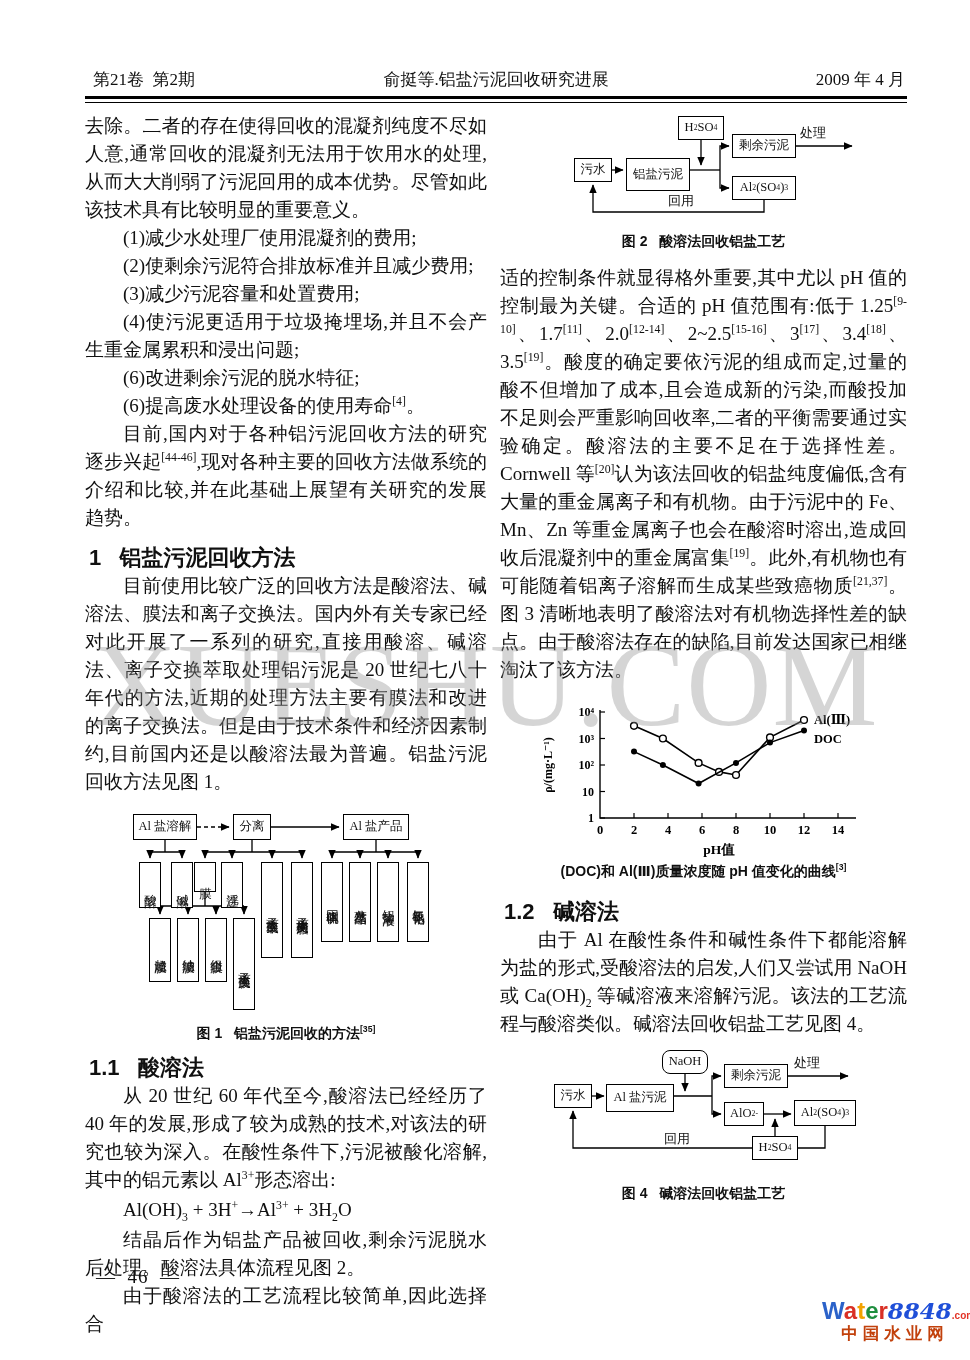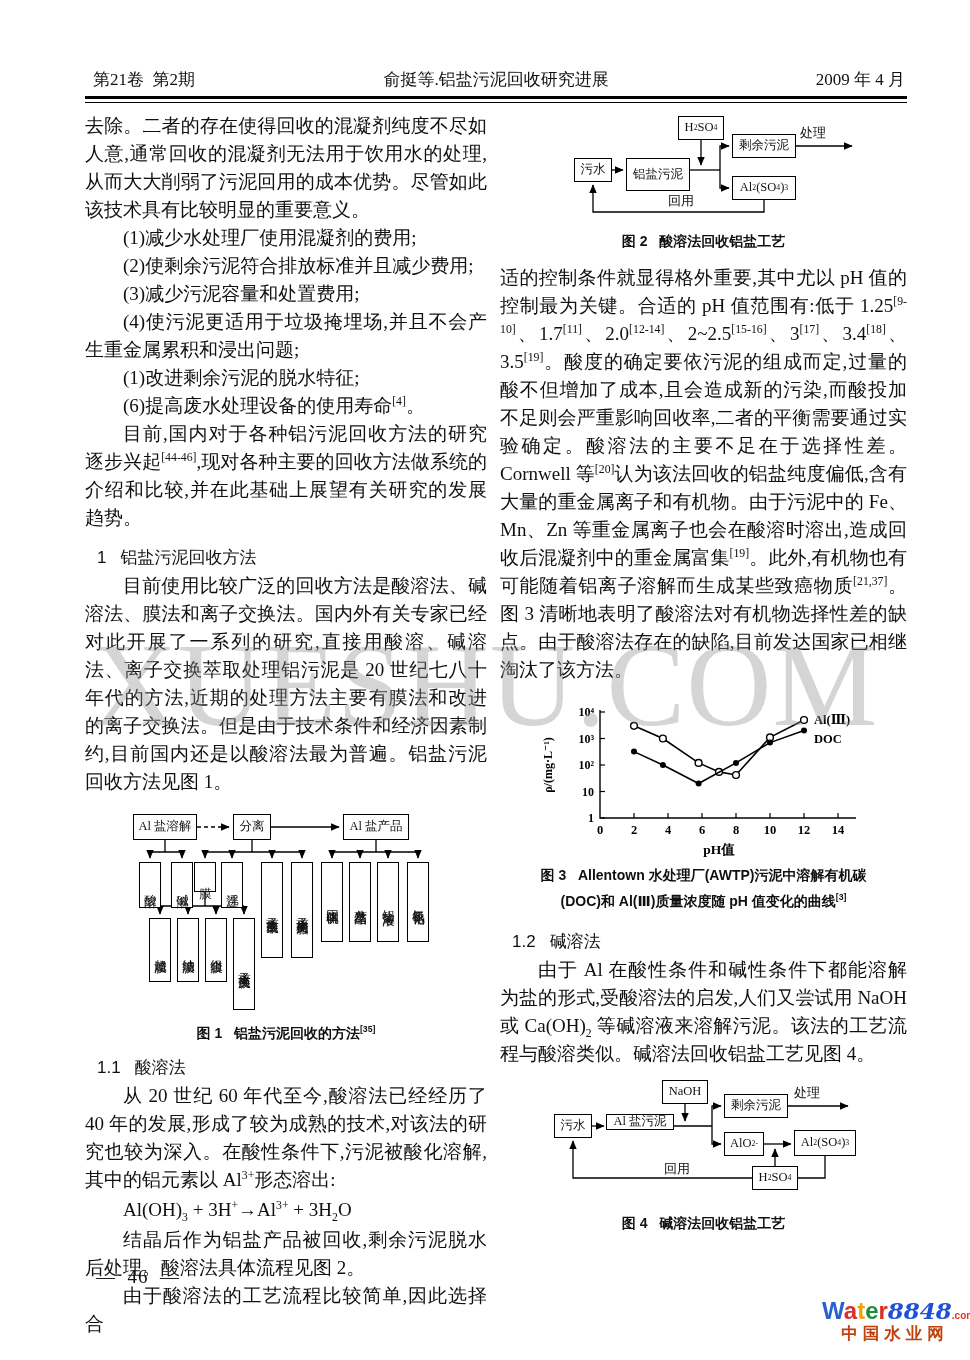--- a/index.html
+++ b/index.html
@@ -14,22 +14,22 @@
   .rule-a{top:96px;border-top:3px solid #000;}
   .rule-b{top:102px;border-top:1px solid #000;}
   
   .col{position:absolute;top:112px;width:402px;}
   .col-left{left:85px;}
   .col-right{left:500px;width:407px;}
   p.para{margin:0;font-size:19px;line-height:28px;text-align:justify;}
   p.indent{text-indent:2em;}
   sup{font-size:0.62em;vertical-align:super;line-height:0;}
   sub{font-size:0.62em;vertical-align:sub;line-height:0;}
-  .sec-h{margin:12px 0 0 12px;font-family:"Liberation Sans","DejaVu Sans",sans-serif;
-         font-weight:normal;font-size:17px;line-height:28px;white-space:pre-wrap;}
+  .sec-h{margin:12px 0 0 4px;font-family:"Liberation Sans","DejaVu Sans",sans-serif;
+         font-weight:bold;font-size:22px;line-height:28px;white-space:pre-wrap;}
   .formula{margin:1px 0;font-size:19px;line-height:30px;text-indent:2em;}
   .figcap{margin:4px 0 0 0;text-align:center;font-family:"Liberation Sans","DejaVu Sans",sans-serif;
           font-weight:bold;font-size:14px;line-height:26px;white-space:pre-wrap;}
   
   .fig{position:relative;}
   .fig svg.wires{position:absolute;left:0;top:0;}
   .fbox{position:absolute;border:1.4px solid #000;background:#fff;display:flex;
         align-items:center;justify-content:center;font-size:12.5px;line-height:1.05;
         text-align:center;box-sizing:border-box;white-space:nowrap;}
   .vbox{writing-mode:vertical-rl;letter-spacing:1px;padding:3px 0;}
@@ -67,21 +67,21 @@
   <div class="rule rule-b"></div>
 
   <div class="wm">XUESHU.COM</div>
 
   <div class="col col-left">
     <p class="para"><span>去除。二者的存在使得回收的混凝剂纯度不尽如人意,通常回收的混凝剂无法用于饮用水的处理,从而大大削弱了污泥回用的成本优势。尽管如此该技术具有比较明显的重要意义。</span></p>
     <p class="para indent"><span>(1)减少水处理厂使用混凝剂的费用;</span></p>
     <p class="para indent"><span>(2)使剩余污泥符合排放标准并且减少费用;</span></p>
     <p class="para indent"><span>(3)减少污泥容量和处置费用;</span></p>
     <p class="para indent"><span>(4)使污泥更适用于垃圾掩埋场,并且不会产生重金属累积和浸出问题;</span></p>
-    <p class="para indent"><span>(1)改进剩余污泥的脱水特征;</span></p>
+    <p class="para indent"><span>(6)改进剩余污泥的脱水特征;</span></p>
     <p class="para indent"><span>(6)提高废水处理设备的使用寿命</span><sup>[4]</sup><span>。</span></p>
     <p class="para indent"><span>目前,国内对于各种铝污泥回收方法的研究逐步兴起</span><sup>[44-46]</sup><span>,现对各种主要的回收方法做系统的介绍和比较,并在此基础上展望有关研究的发展趋势。</span></p>
     <h2 class="sec-h">1   铝盐污泥回收方法</h2>
     <p class="para indent"><span>目前使用比较广泛的回收方法是酸溶法、碱溶法、膜法和离子交换法。国内外有关专家已经对此开展了一系列的研究,直接用酸溶、碱溶法、离子交换萃取处理铝污泥是 20 世纪七八十年代的方法,近期的处理方法主要有膜法和改进的离子交换法。但是由于技术条件和经济因素制约,目前国内还是以酸溶法最为普遍。铝盐污泥回收方法见图 1。</span></p>
 
     <div class="fig fig1">
       <svg class="wires" width="402" height="210">
         <defs>
           <marker id="ar1" markerWidth="8" markerHeight="8" refX="6.5" refY="3" orient="auto">
             <path d="M0,0 L7,3 L0,6 z" fill="#000"></path>
@@ -222,21 +222,20 @@
           <polyline points="96,51.6135255745225 124.9,65 160.6,83.5227051149045 198,62.90169697973795 232,42.604901939622195 266,30.522705114904497" fill="none" stroke="#000" stroke-width="1.6"></polyline>
           <circle cx="96" cy="51.6135255745225" r="3" fill="#000"></circle>
           <circle cx="124.9" cy="65" r="3" fill="#000"></circle>
           <circle cx="160.6" cy="83.5227051149045" r="3" fill="#000"></circle>
           <circle cx="198" cy="62.90169697973795" r="3" fill="#000"></circle>
           <circle cx="232" cy="42.604901939622195" r="3" fill="#000"></circle>
           <circle cx="266" cy="30.522705114904497" r="3" fill="#000"></circle>
           <text x="276" y="42.5227051149045" font-size="12.5" font-weight="bold">DOC</text>
         </svg>
     </div>
-    <p class="figcap">图 3   Allentown 水处理厂(AWTP)污泥中溶解有机碳</p>
     <p class="figcap" style="margin-top:0;"><span>(DOC)和 Al(Ⅲ)质量浓度随 pH 值变化的曲线</span><sup>[3]</sup></p>
 
     <h3 class="sec-h" style="margin-top:14px;">1.2   碱溶法</h3>
     <p class="para indent"><span>由于 Al 在酸性条件和碱性条件下都能溶解为盐的形式,受酸溶法的启发,人们又尝试用 NaOH 或 Ca(OH)</span><sub>2</sub><span> 等碱溶液来溶解污泥。该法的工艺流程与酸溶类似。碱溶法回收铝盐工艺见图 4。</span></p>
 
     <div class="fig fig4">
       <svg class="wires" width="405" height="130">
         <defs>
           <marker id="ar4" markerWidth="8" markerHeight="8" refX="6.5" refY="3" orient="auto">
             <path d="M0,0 L7,3 L0,6 z" fill="#000"></path>
@@ -248,23 +247,23 @@
           <path d="M185,28 V45" marker-end="url(#ar4)"></path>
           <path d="M212,50 V30 H221" marker-end="url(#ar4)"></path>
           <path d="M212,50 V68 H221" marker-end="url(#ar4)"></path>
           <path d="M288,30 H348" marker-end="url(#ar4)"></path>
           <path d="M264,68 H291" marker-end="url(#ar4)"></path>
           <path d="M275,90 V73" marker-end="url(#ar4)"></path>
           <path d="M325,80 V102 H298"></path>
           <path d="M252,102 H73 V65" marker-end="url(#ar4)"></path>
         </g>
       </svg>
-      <div class="fbox" style="left:162px;top:4px;width:46px;height:24px;">NaOH</div>
+      <div class="fbox" style="left:162px;top:4px;width:46px;height:24px;border-radius:8px;">NaOH</div>
       <div class="fbox" style="left:54px;top:38px;width:38px;height:24px;">污水</div>
-      <div class="fbox" style="left:106px;top:38px;width:68px;height:16px;">Al 盐污泥</div>
+      <div class="fbox" style="left:106px;top:38px;width:68px;height:28px;">Al 盐污泥</div>
       <div class="fbox" style="left:224px;top:18px;width:64px;height:24px;">剩余污泥</div>
       <div class="fbox" style="left:224px;top:56px;width:40px;height:24px;">
           <span>AlO</span>
           <sub>2</sub>
           <sup>-</sup>
         </div>
       <div class="fbox" style="left:294px;top:54px;width:62px;height:26px;">
           <span>Al</span>
           <sub>2</sub>
           <span>(SO</span>

